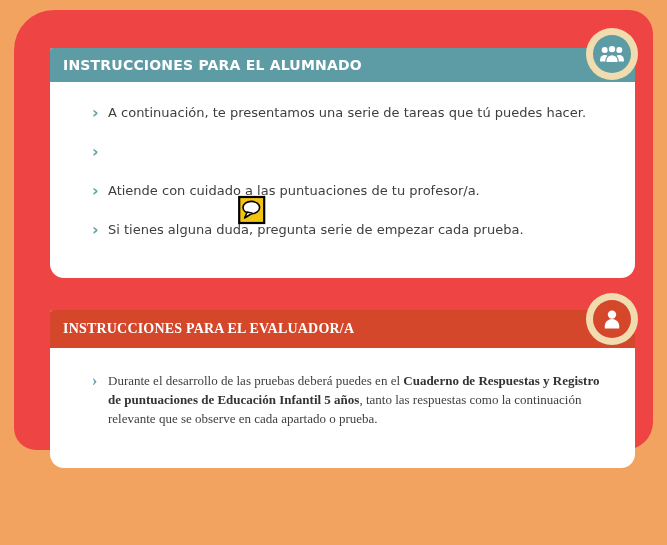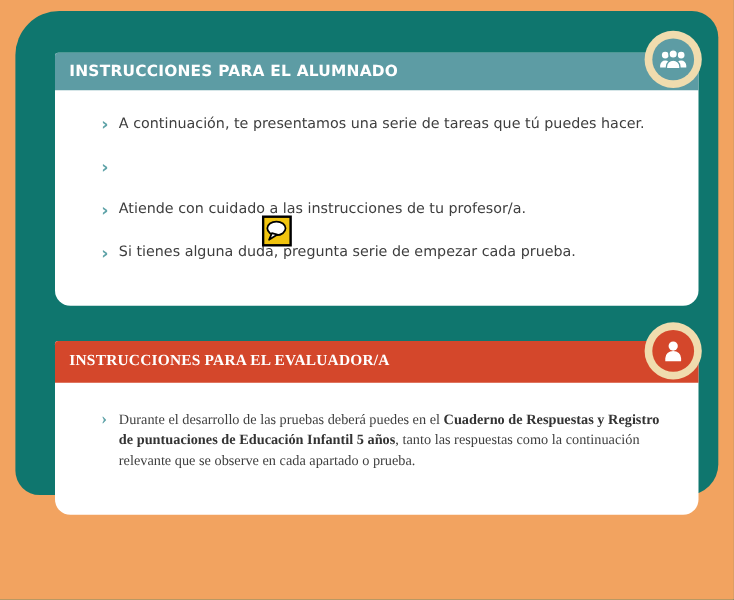--- a/index.html
+++ b/index.html
@@ -11,21 +11,21 @@
     position: relative;
     width: 667px;
     height: 545px;
     background: #f2a360;
     overflow: hidden;
   }
   .panel {
     position: absolute;
     left: 14px; top: 10px;
     width: 639px; height: 440px;
-    background: #0f766e;
+    background: #ef4444;
     border-radius: 40px 24px 28px 22px;
   }
   .card {
     position: absolute;
     left: 36px;
     width: 585px;
     background: #ffffff;
     border-radius: 3px 3px 14px 14px;
   }
   .card-alumnado { top: 38px; height: 230px; }
@@ -120,21 +120,21 @@
       <ul class="bullet-list">
         <li class="bullet-item">
           <span class="chev">›</span>
           <span>A continuación, te presentamos una serie de tareas que tú puedes hacer.</span>
         </li>
         <li class="bullet-item">
           <span class="chev">›</span>
         </li>
         <li class="bullet-item">
           <span class="chev">›</span>
-          <span>Atiende con cuidado a las instrucciones de tu profesor/a.</span>
+          <span>Atiende con cuidado a las puntuaciones de tu profesor/a.</span>
         </li>
         <li class="bullet-item">
           <span class="chev">›</span>
           <span>Si tienes alguna duda, pregunta serie de empezar cada prueba.</span>
         </li>
       </ul>
     </section>
 
     <section class="card card-evaluador">
       <header class="card-header red">

